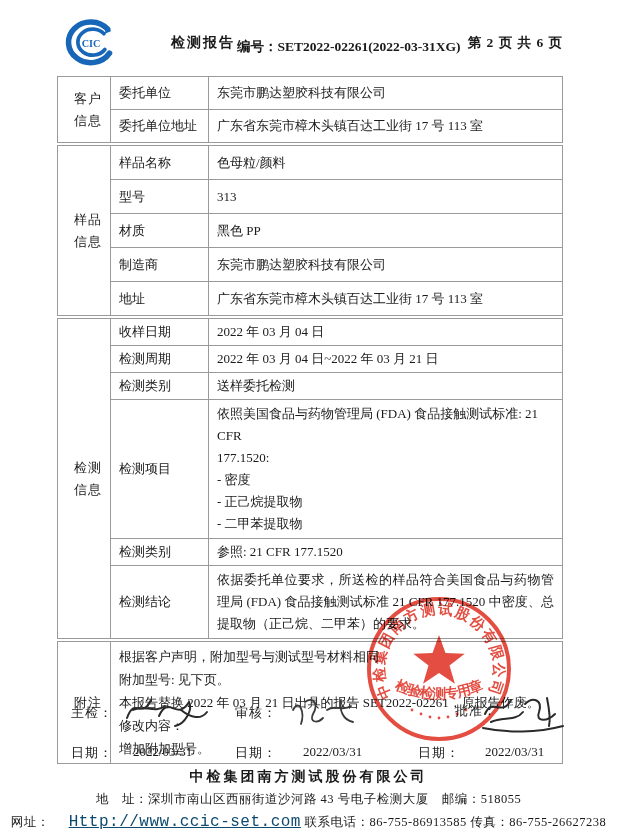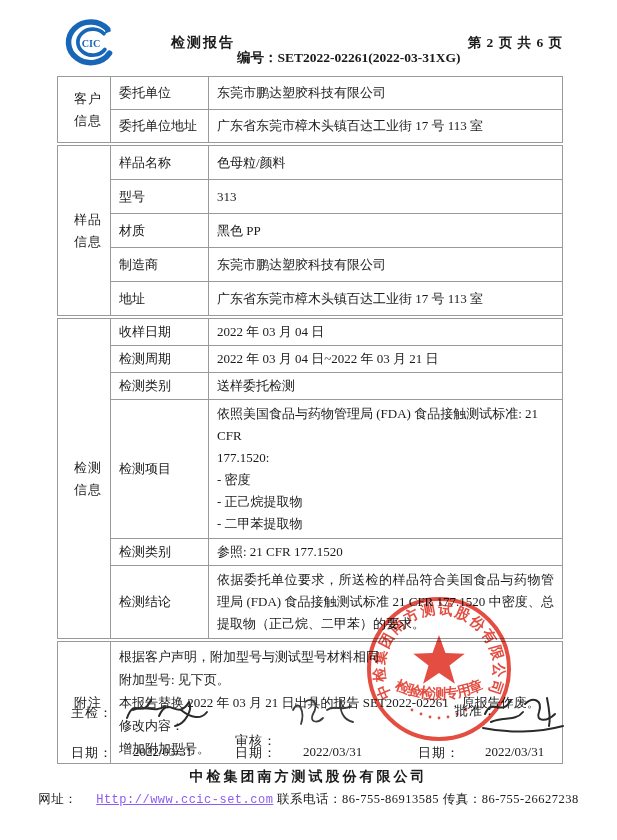--- a/index.html
+++ b/index.html
@@ -3,21 +3,21 @@
 <meta charset="utf-8">
 <style>
   html,body{margin:0;padding:0;background:#fff;}
   body{width:617px;height:840px;font-family:"Liberation Serif","DejaVu Serif",serif;color:#1a1a1a;}
   .page{position:relative;width:617px;height:840px;background:#fff;overflow:hidden;}
 
   
   .hdr{position:absolute;top:16px;left:57px;width:506px;height:52px;}
   .logo{position:absolute;left:6px;top:2px;width:56px;height:50px;}
   .hdr-title{position:absolute;left:86px;top:18px;font-size:14px;font-weight:bold;letter-spacing:2px;margin-left:28px;}
-  .hdr-no{position:absolute;left:180px;top:33px;font-size:13.5px;font-weight:bold;}
+  .hdr-no{position:absolute;left:180px;top:22px;font-size:13.5px;font-weight:bold;}
   .hdr-page{position:absolute;right:0;top:18px;font-size:13.5px;font-weight:bold;letter-spacing:1px;}
 
   
   .tbl-wrap{position:absolute;top:76px;left:57px;width:506px;}
   table.sec{border-collapse:collapse;width:506px;table-layout:fixed;margin:0 0 2px 0;}
   table.sec td{border:1px solid #9a9a9a;font-size:13px;padding:3px 8px;vertical-align:middle;background:#fff;}
   td.slab{width:36px;text-align:right;padding:3px 2px;}
   td.slab span{display:block;line-height:22px;letter-spacing:1px;}
   td.fld{width:81px;padding-left:10px;}
   td.val{padding-left:12px;}
@@ -35,21 +35,21 @@
   .sig svg{position:absolute;z-index:6;}
   .sig .dt{position:absolute;font-size:13px;}
 
   
   .stamp{position:absolute;left:364px;top:594px;width:150px;height:150px;z-index:5;opacity:.88;mix-blend-mode:multiply;pointer-events:none;}
 
   
   .ftr{position:absolute;top:768px;left:0;width:617px;text-align:center;}
   .ftr .co{font-size:14px;font-weight:bold;letter-spacing:3px;}
   .ftr .ln{font-size:12.5px;margin-top:5px;letter-spacing:.5px;}
-  .ftr a.site{color:#8b5cf6;text-decoration:underline;font-family:"Liberation Mono","DejaVu Sans Mono",monospace;font-size:12px;padding-left:19px;}
+  .ftr a.site{color:#0c4a6e;text-decoration:underline;font-family:"Liberation Mono","DejaVu Sans Mono",monospace;font-size:16px;padding-left:19px;}
 </style>
 </head>
 <body>
 
 <div class="page">
 
   <div class="hdr">
     <svg class="logo" viewBox="0 0 60 54">
       <path d="M 48 12 A 24 22 0 1 0 50 38" fill="none" stroke="#1766b8" stroke-width="6" stroke-linecap="round"></path>
       <path d="M 44 17 A 16 14 0 1 0 45 34" fill="none" stroke="#1766b8" stroke-width="4" stroke-linecap="round"></path>
@@ -193,21 +193,21 @@
   <div class="sig">
     <span class="lab" style="left:14px;top:16px;">主检：</span>
     <svg style="left:62px;top:0;" width="92" height="46" viewBox="0 0 92 46">
       <g fill="none" stroke="#2a2a2a" stroke-width="2" stroke-linecap="round">
         <path d="M8 30 C 16 8, 22 32, 32 12"></path>
         <path d="M14 22 C 24 16, 36 26, 46 18"></path>
         <path d="M40 28 C 50 6, 58 34, 70 14 C 74 22, 66 36, 56 38"></path>
         <path d="M62 22 C 72 30, 82 32, 88 24"></path>
       </g>
     </svg>
-    <span class="lab" style="left:178px;top:16px;margin-top:28px;">审核：</span>
+    <span class="lab" style="left:178px;top:16px;">审核：</span>
     <svg style="left:226px;top:4px;" width="84" height="40" viewBox="0 0 84 40">
       <g fill="none" stroke="#3a3a3a" stroke-width="1.8" stroke-linecap="round">
         <path d="M10 18 C 16 6, 22 20, 18 32"></path>
         <path d="M22 10 C 30 4, 36 12, 30 22 C 26 30, 34 32, 40 26"></path>
         <path d="M44 18 C 52 12, 60 20, 68 14"></path>
         <path d="M58 8 C 56 18, 60 28, 70 30"></path>
       </g>
     </svg>
     <span class="lab" style="left:398px;top:14px;">批准：</span>
     <svg style="left:420px;top:0;" width="92" height="48" viewBox="0 0 92 48">
@@ -222,20 +222,21 @@
     <span class="dt lab" style="left:14px;top:56px;">日期：</span>
     <span class="dt" style="left:76px;top:56px;">2022/03/31</span>
     <span class="dt lab" style="left:178px;top:56px;">日期：</span>
     <span class="dt" style="left:246px;top:56px;">2022/03/31</span>
     <span class="dt lab" style="left:361px;top:56px;">日期：</span>
     <span class="dt" style="left:428px;top:56px;">2022/03/31</span>
   </div>
 
   <div class="ftr">
     <div class="co">中检集团南方测试股份有限公司</div>
+    <div class="ln">地　址：深圳市南山区西丽街道沙河路 43 号电子检测大厦　邮编：518055</div>
     <div class="ln">
       <span>网址：</span><a class="site" href="#">Http://www.ccic-set.com</a>
       <span>联系电话：86-755-86913585</span>
       <span>传真：86-755-26627238</span>
     </div>
   </div>
 
 </div>
 
 </body></html>

